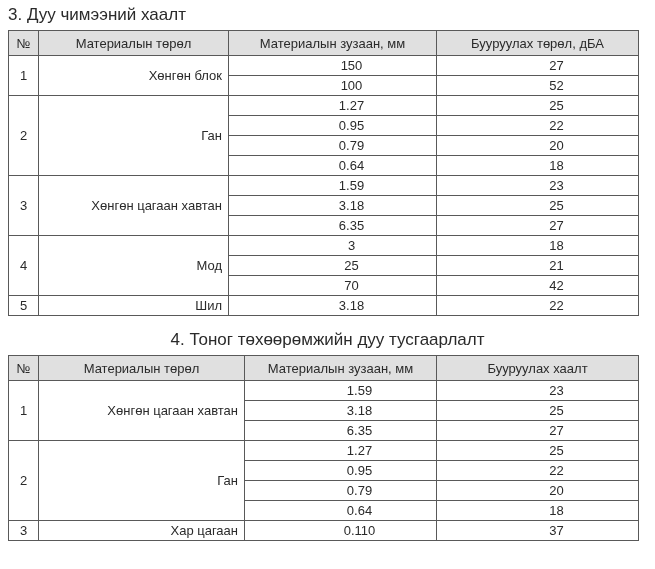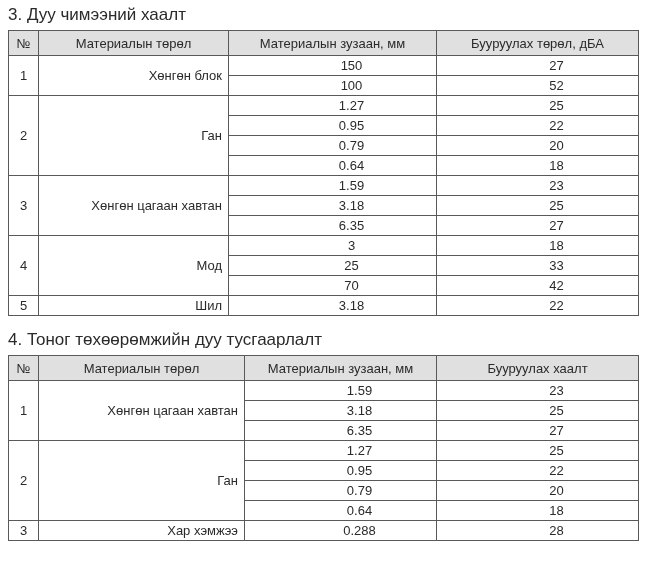--- a/index.html
+++ b/index.html
@@ -19,21 +19,21 @@
   }
   .page{padding:6px 8px 0 8px;}
   .section{margin:0;}
   .section-heading{
     font-size:17px;
     font-weight:normal;
     color:var(--text);
     margin:0 0 7px 0;
     line-height:17px;
   }
-  .section + .section .section-heading{margin-top:15px;}
+  .section + .section .section-heading{margin-top:15px;text-align:center;}
   table{
     border-collapse:collapse;
     table-layout:fixed;
     width:630px;
   }
   th,td{
     border:1px solid var(--border);
     font-size:13px;
     font-weight:normal;
     padding:0 6px;
@@ -125,21 +125,21 @@
             <td class="c-val">27</td>
           </tr>
           <tr>
             <td class="c-no" rowspan="3">4</td>
             <td class="c-mat" rowspan="3">Мод</td>
             <td class="c-val">3</td>
             <td class="c-val">18</td>
           </tr>
           <tr>
             <td class="c-val">25</td>
-            <td class="c-val">33</td>
+            <td class="c-val">21</td>
           </tr>
           <tr>
             <td class="c-val">70</td>
             <td class="c-val">42</td>
           </tr>
           <tr>
             <td class="c-no">5</td>
             <td class="c-mat">Шил</td>
             <td class="c-val">3.18</td>
             <td class="c-val">22</td>
@@ -193,21 +193,21 @@
           <tr>
             <td class="c-val">0.79</td>
             <td class="c-val">20</td>
           </tr>
           <tr>
             <td class="c-val">0.64</td>
             <td class="c-val">18</td>
           </tr>
           <tr>
             <td class="c-no">3</td>
-            <td class="c-mat">Хар хэмжээ</td>
-            <td class="c-val">0.288</td>
-            <td class="c-val">28</td>
+            <td class="c-mat">Хар цагаан</td>
+            <td class="c-val">0.110</td>
+            <td class="c-val">37</td>
           </tr>
         </tbody>
     </table>
   </div>
 
 </div>
 
 </body></html>

